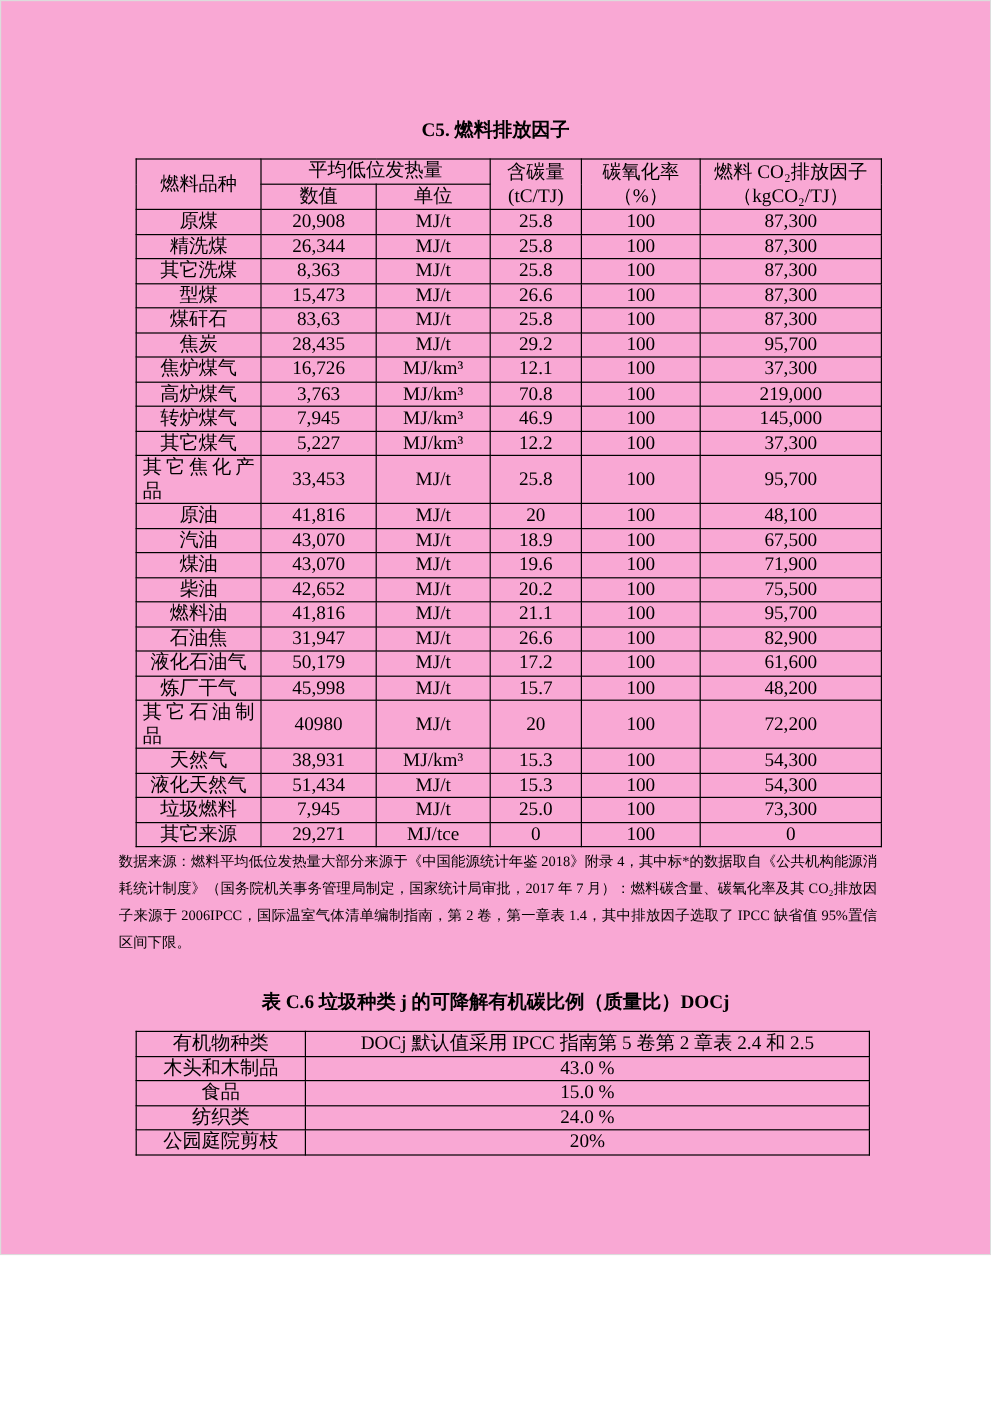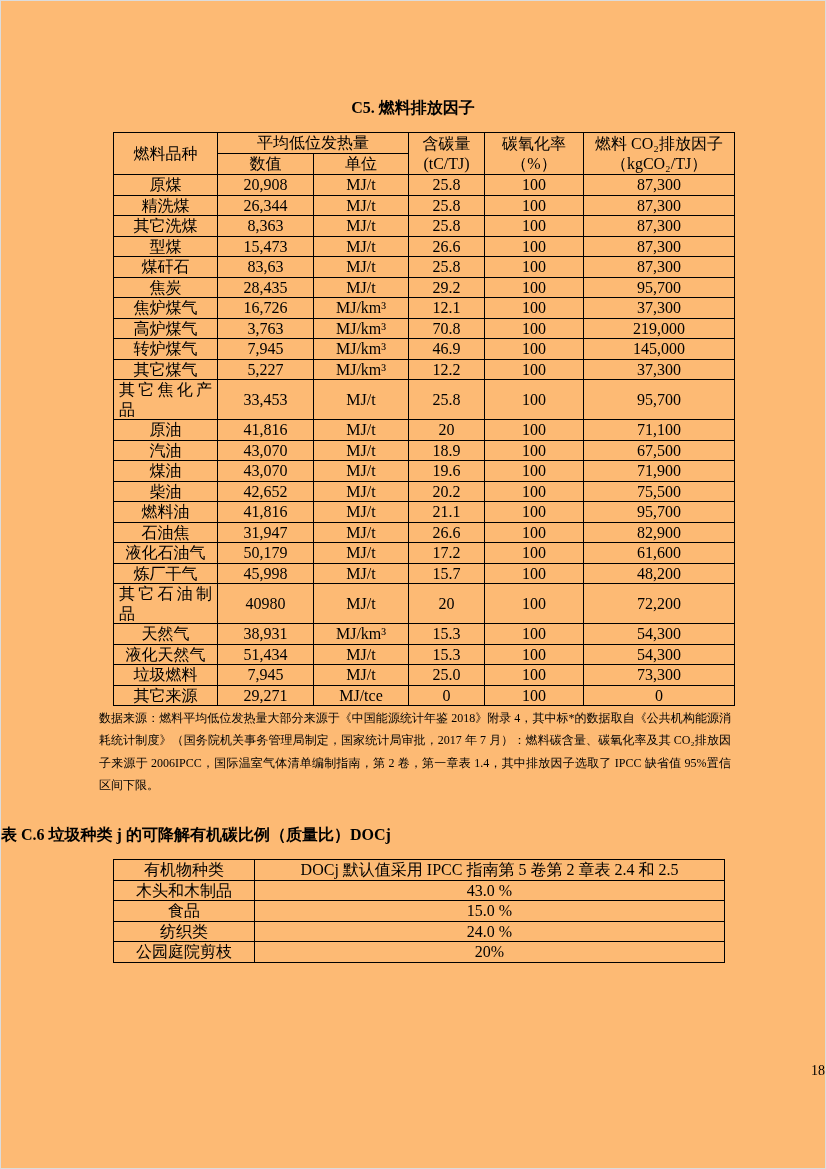--- a/index.html
+++ b/index.html
@@ -1,20 +1,20 @@
 <!DOCTYPE html>
 <html><head>
 <meta charset="utf-8">
 <style>
   * { margin:0; padding:0; box-sizing:border-box; }
   html,body { background:#ffffff; }
   .page {
     position:relative;
-    width:826px; height:1169px;
-    background:#fdba74;
+    width:826px; height:1046px;
+    background:#f9a8d4;
     border:1px solid #dcdcdc;
     font-family:"Liberation Serif","DejaVu Serif",serif;
     color:#000;
     overflow:hidden;
   }
   .title-c5 {
     position:absolute; top:97px; left:0; width:100%;
     text-align:center; font-weight:bold; font-size:16px;
   }
   table { border-collapse:collapse; table-layout:fixed; position:absolute; }
@@ -33,21 +33,21 @@
   #fuel-table td { height:19.5px; }
   #fuel-table .hline { display:block; line-height:20px; }
   #fuel-table td.fuel-cell { padding:0 5px; }
   td.justify-wrap { text-align:justify; }
   .source-note {
     position:absolute; left:98px; top:706px; width:632px;
     font-size:12px; line-height:22.3px; text-align:justify;
   }
   .title-c6 {
     position:absolute; top:824px; left:0; width:100%;
-    text-align:left; font-weight:bold; font-size:16px;
+    text-align:center; font-weight:bold; font-size:16px;
   }
   #doc-table { left:112px; top:858px; width:611px; }
   #doc-table th { height:20px; }
   #doc-table td { height:19.5px; }
   .page-number {
     position:absolute; top:1062px; left:0; width:100%;
     text-align:right; font-size:14px;
   }
 </style>
 </head>
@@ -176,21 +176,21 @@
           <td>25.8</td>
           <td>100</td>
           <td>95,700</td>
         </tr>
         <tr>
           <td class="fuel-cell">原油</td>
           <td>41,816</td>
           <td>MJ/t</td>
           <td>20</td>
           <td>100</td>
-          <td>71,100</td>
+          <td>48,100</td>
         </tr>
         <tr>
           <td class="fuel-cell">汽油</td>
           <td>43,070</td>
           <td>MJ/t</td>
           <td>18.9</td>
           <td>100</td>
           <td>67,500</td>
         </tr>
         <tr>

